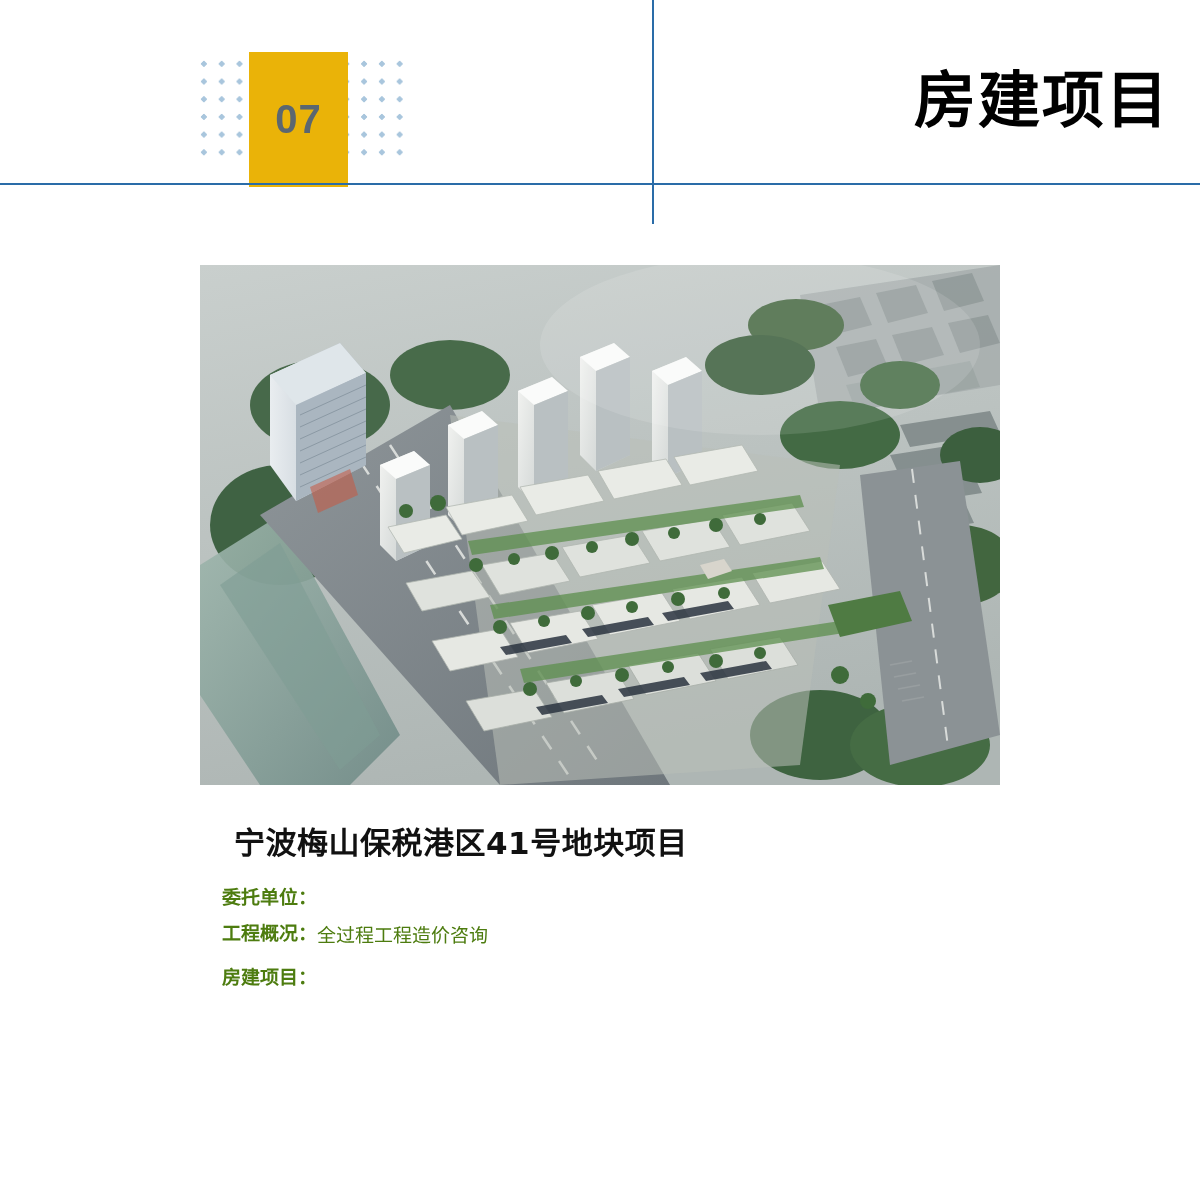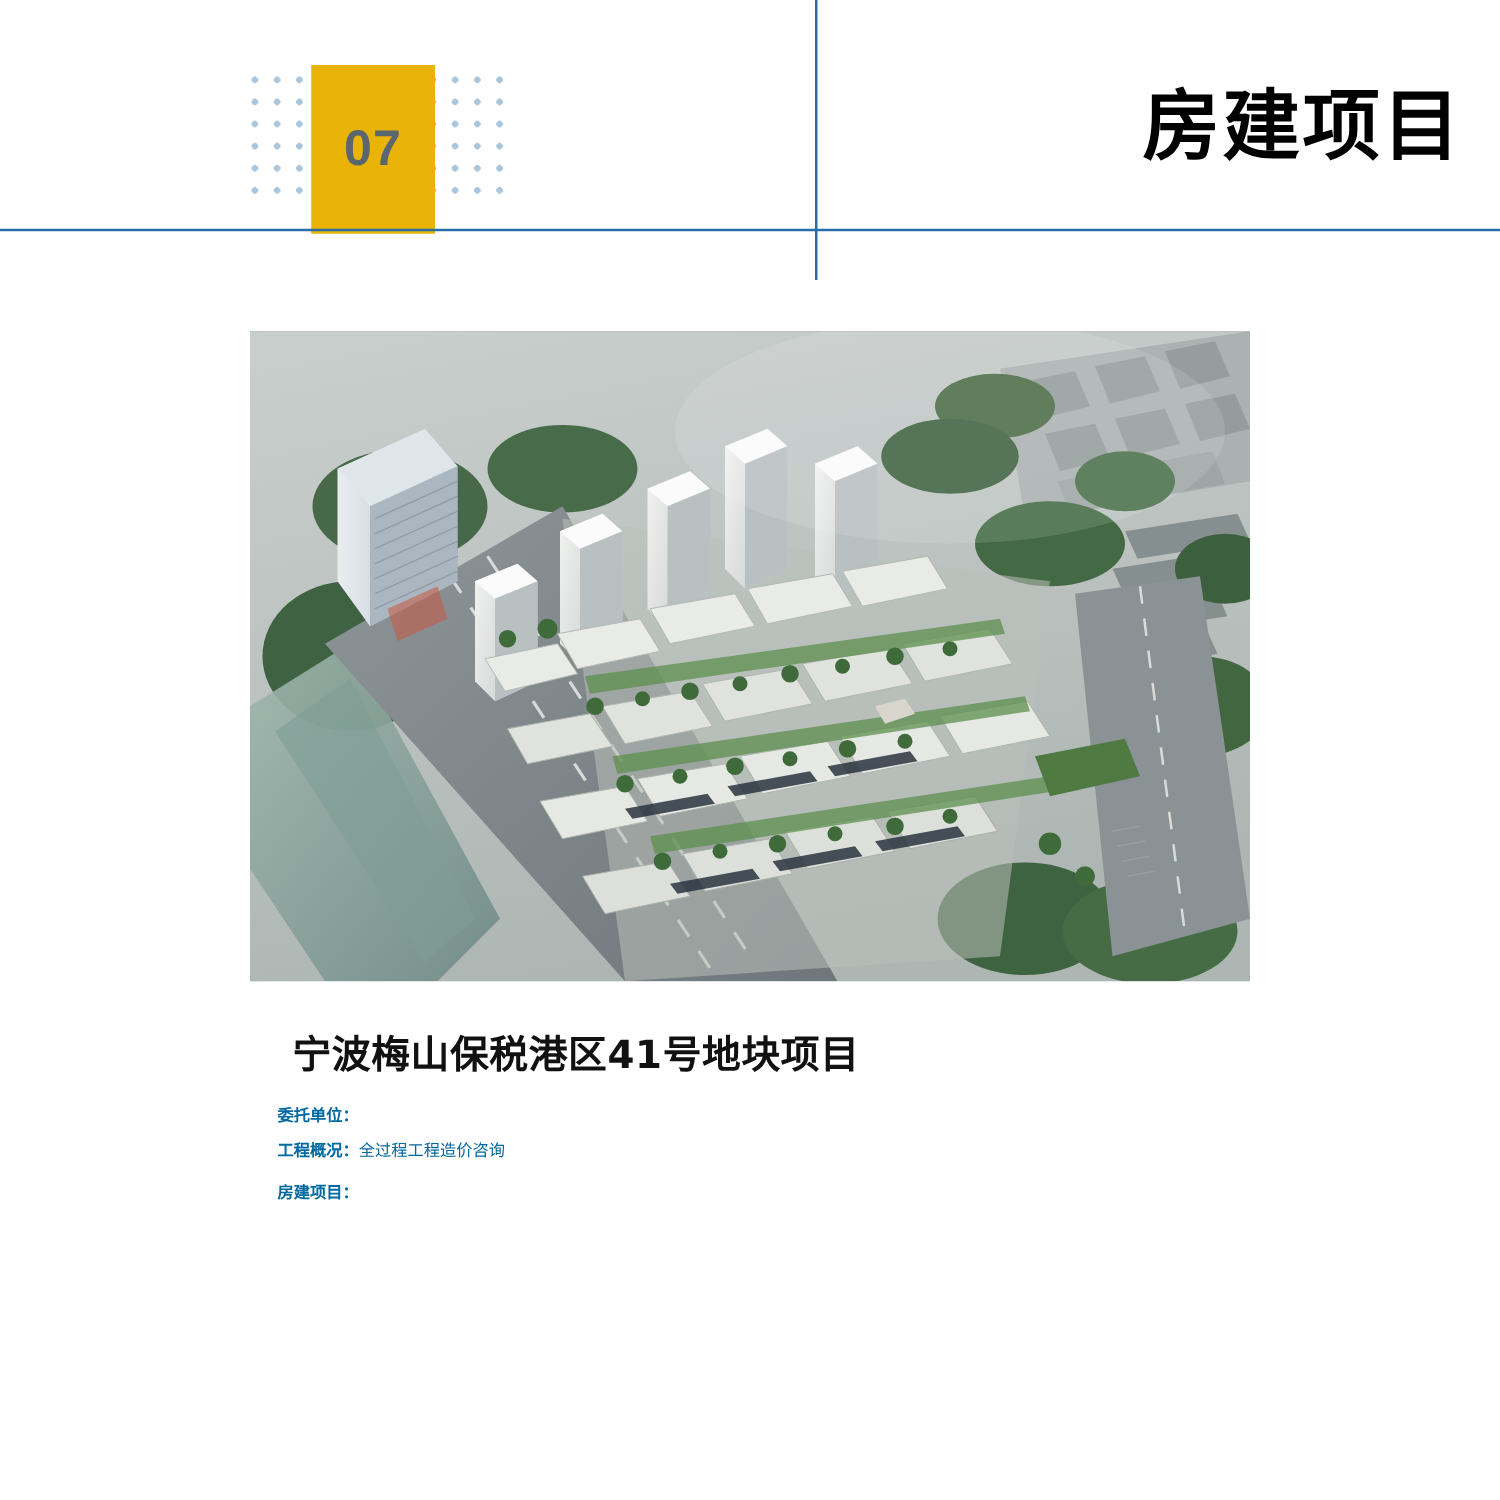--- a/index.html
+++ b/index.html
@@ -115,22 +115,22 @@
     font-family: "DejaVu Sans", sans-serif;
     margin-left: 12px;
   }
 
   
   .info {
     position: absolute;
     left: 222px;
     top: 882px;
     width: 800px;
-    font-size: 13px;
-    color: #0369a1;
+    font-size: 19px;
+    color: #4d7c0f;
     font-family: "DejaVu Sans", sans-serif;
   }
   .info-row {
     display: flex;
     align-items: flex-start;
     margin-bottom: 9px;
   }
   .info-label {
     flex: 0 0 auto;
     font-weight: bold;

